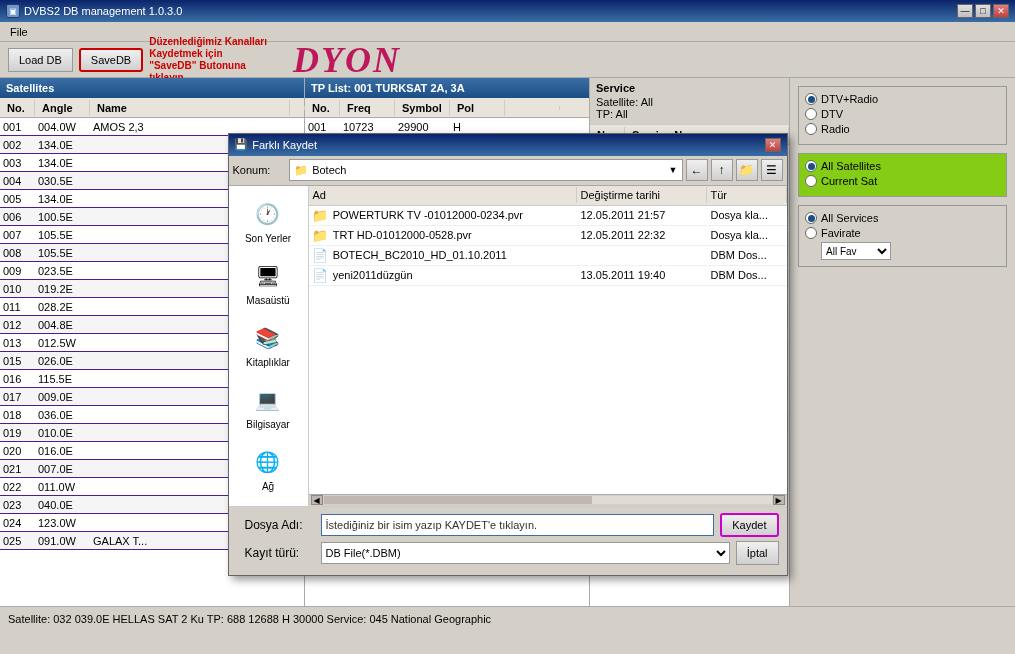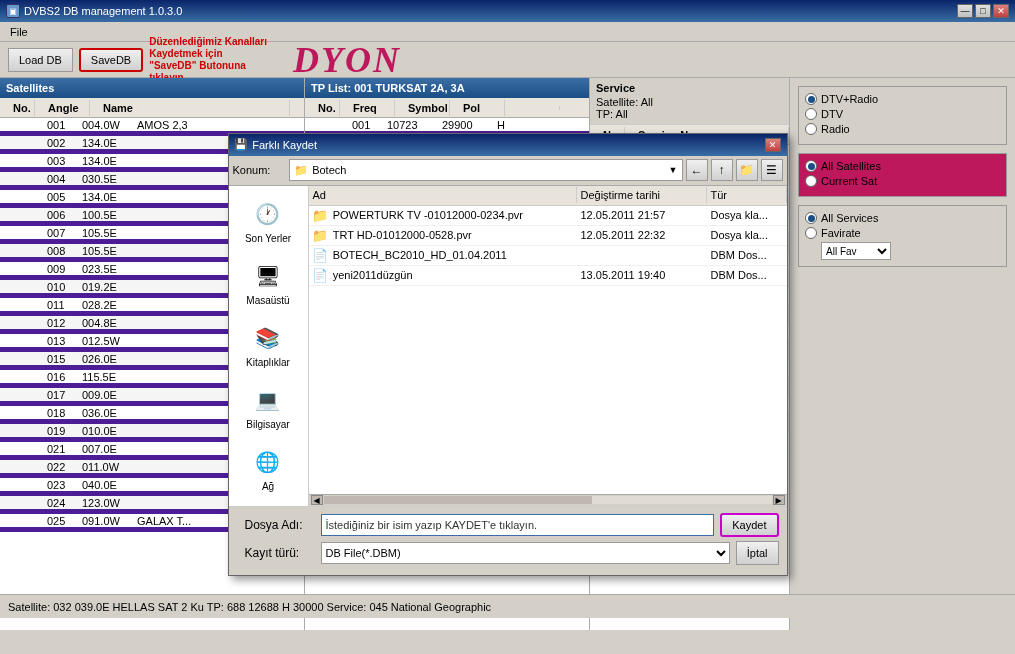--- a/index.html
+++ b/index.html
@@ -97,29 +97,28 @@
       align-items: center;
     }
     .table-header {
       display: grid;
       grid-template-columns: 35px 55px 1fr 14px;
       background: #e8e4dc;
       border-bottom: 1px solid #aaa;
       height: 20px;
       align-items: center;
     }
-    .th { padding: 2px 13px; font-size: 11px; font-weight: bold; border-right: 1px solid #ccc; }
+    .th { padding: 2px 7px; font-size: 11px; font-weight: bold; border-right: 1px solid #ccc; }
     .table-body { flex: 1; overflow-y: auto; background: white; }
     .table-row {
       display: grid;
       grid-template-columns: 35px 55px 1fr;
-      border-bottom: 5px solid #4c1d95;
+      border-bottom: 1px solid #4c1d95;
       height: 18px;
       align-items: center;
-      padding-left: 44px;
     }
     .table-row:nth-child(even) { background: #f5f5f5; }
     .td { padding: 1px 3px; font-size: 11px; overflow: hidden; white-space: nowrap; }
 
     
     .tp-panel {
       width: 285px;
       border-right: 1px solid #aaa;
       display: flex;
       flex-direction: column;
@@ -193,21 +192,21 @@
     
     .status-bar {
       background: #d4d0c8;
       border-top: 1px solid #aaa;
       height: 24px;
       display: flex;
       align-items: center;
       padding: 0 8px;
       font-size: 11px;
       position: absolute;
-      bottom: 12px;
+      bottom: 0;
       width: 100%;
     }
 
     
     .dialog-overlay {
       position: absolute;
       top: 0; left: 0; right: 0; bottom: 0;
       display: flex;
       align-items: center;
       justify-content: center;
@@ -495,20 +494,25 @@
           <div class="td">018</div>
           <div class="td">036.0E</div>
           <div class="td"></div>
         </div>
       <div class="table-row">
           <div class="td">019</div>
           <div class="td">010.0E</div>
           <div class="td"></div>
         </div>
       <div class="table-row">
+          <div class="td">020</div>
+          <div class="td">016.0E</div>
+          <div class="td"></div>
+        </div>
+      <div class="table-row">
           <div class="td">021</div>
           <div class="td">007.0E</div>
           <div class="td"></div>
         </div>
       <div class="table-row">
           <div class="td">022</div>
           <div class="td">011.0W</div>
           <div class="td"></div>
         </div>
       <div class="table-row">
@@ -649,21 +653,21 @@
       <div class="radio-item">
         <div class="radio-circle"></div>
         <span>DTV</span>
       </div>
       <div class="radio-item">
         <div class="radio-circle"></div>
         <span>Radio</span>
       </div>
     </div>
 
-    <div style="border: 1px solid #999; padding: 6px; background: #be185d;">
+    <div style="border: 1px solid #999; padding: 6px; background: #84cc16;">
       <div class="radio-item">
         <div class="radio-circle selected"></div>
         <span>All Satellites</span>
       </div>
       <div class="radio-item">
         <div class="radio-circle"></div>
         <span>Current Sat</span>
       </div>
     </div>
 
@@ -752,21 +756,21 @@
               <div class="file-td">
                   <span class="folder-icon">📁</span>
                   <span>TRT HD-01012000-0528.pvr</span>
                 </div>
               <div class="file-td">12.05.2011 22:32</div>
               <div class="file-td">Dosya kla...</div>
             </div>
             <div class="file-row">
               <div class="file-td">
                   <span class="file-icon">📄</span>
-                  <span>BOTECH_BC2010_HD_01.04.2011</span>
+                  <span>BOTECH_BC2010_HD_01.10.2011</span>
                 </div>
               <div class="file-td"></div>
               <div class="file-td">DBM Dos...</div>
             </div>
             <div class="file-row">
               <div class="file-td">
                   <span class="file-icon">📄</span>
                   <span>yeni2011düzgün</span>
                 </div>
               <div class="file-td">13.05.2011 19:40</div>

